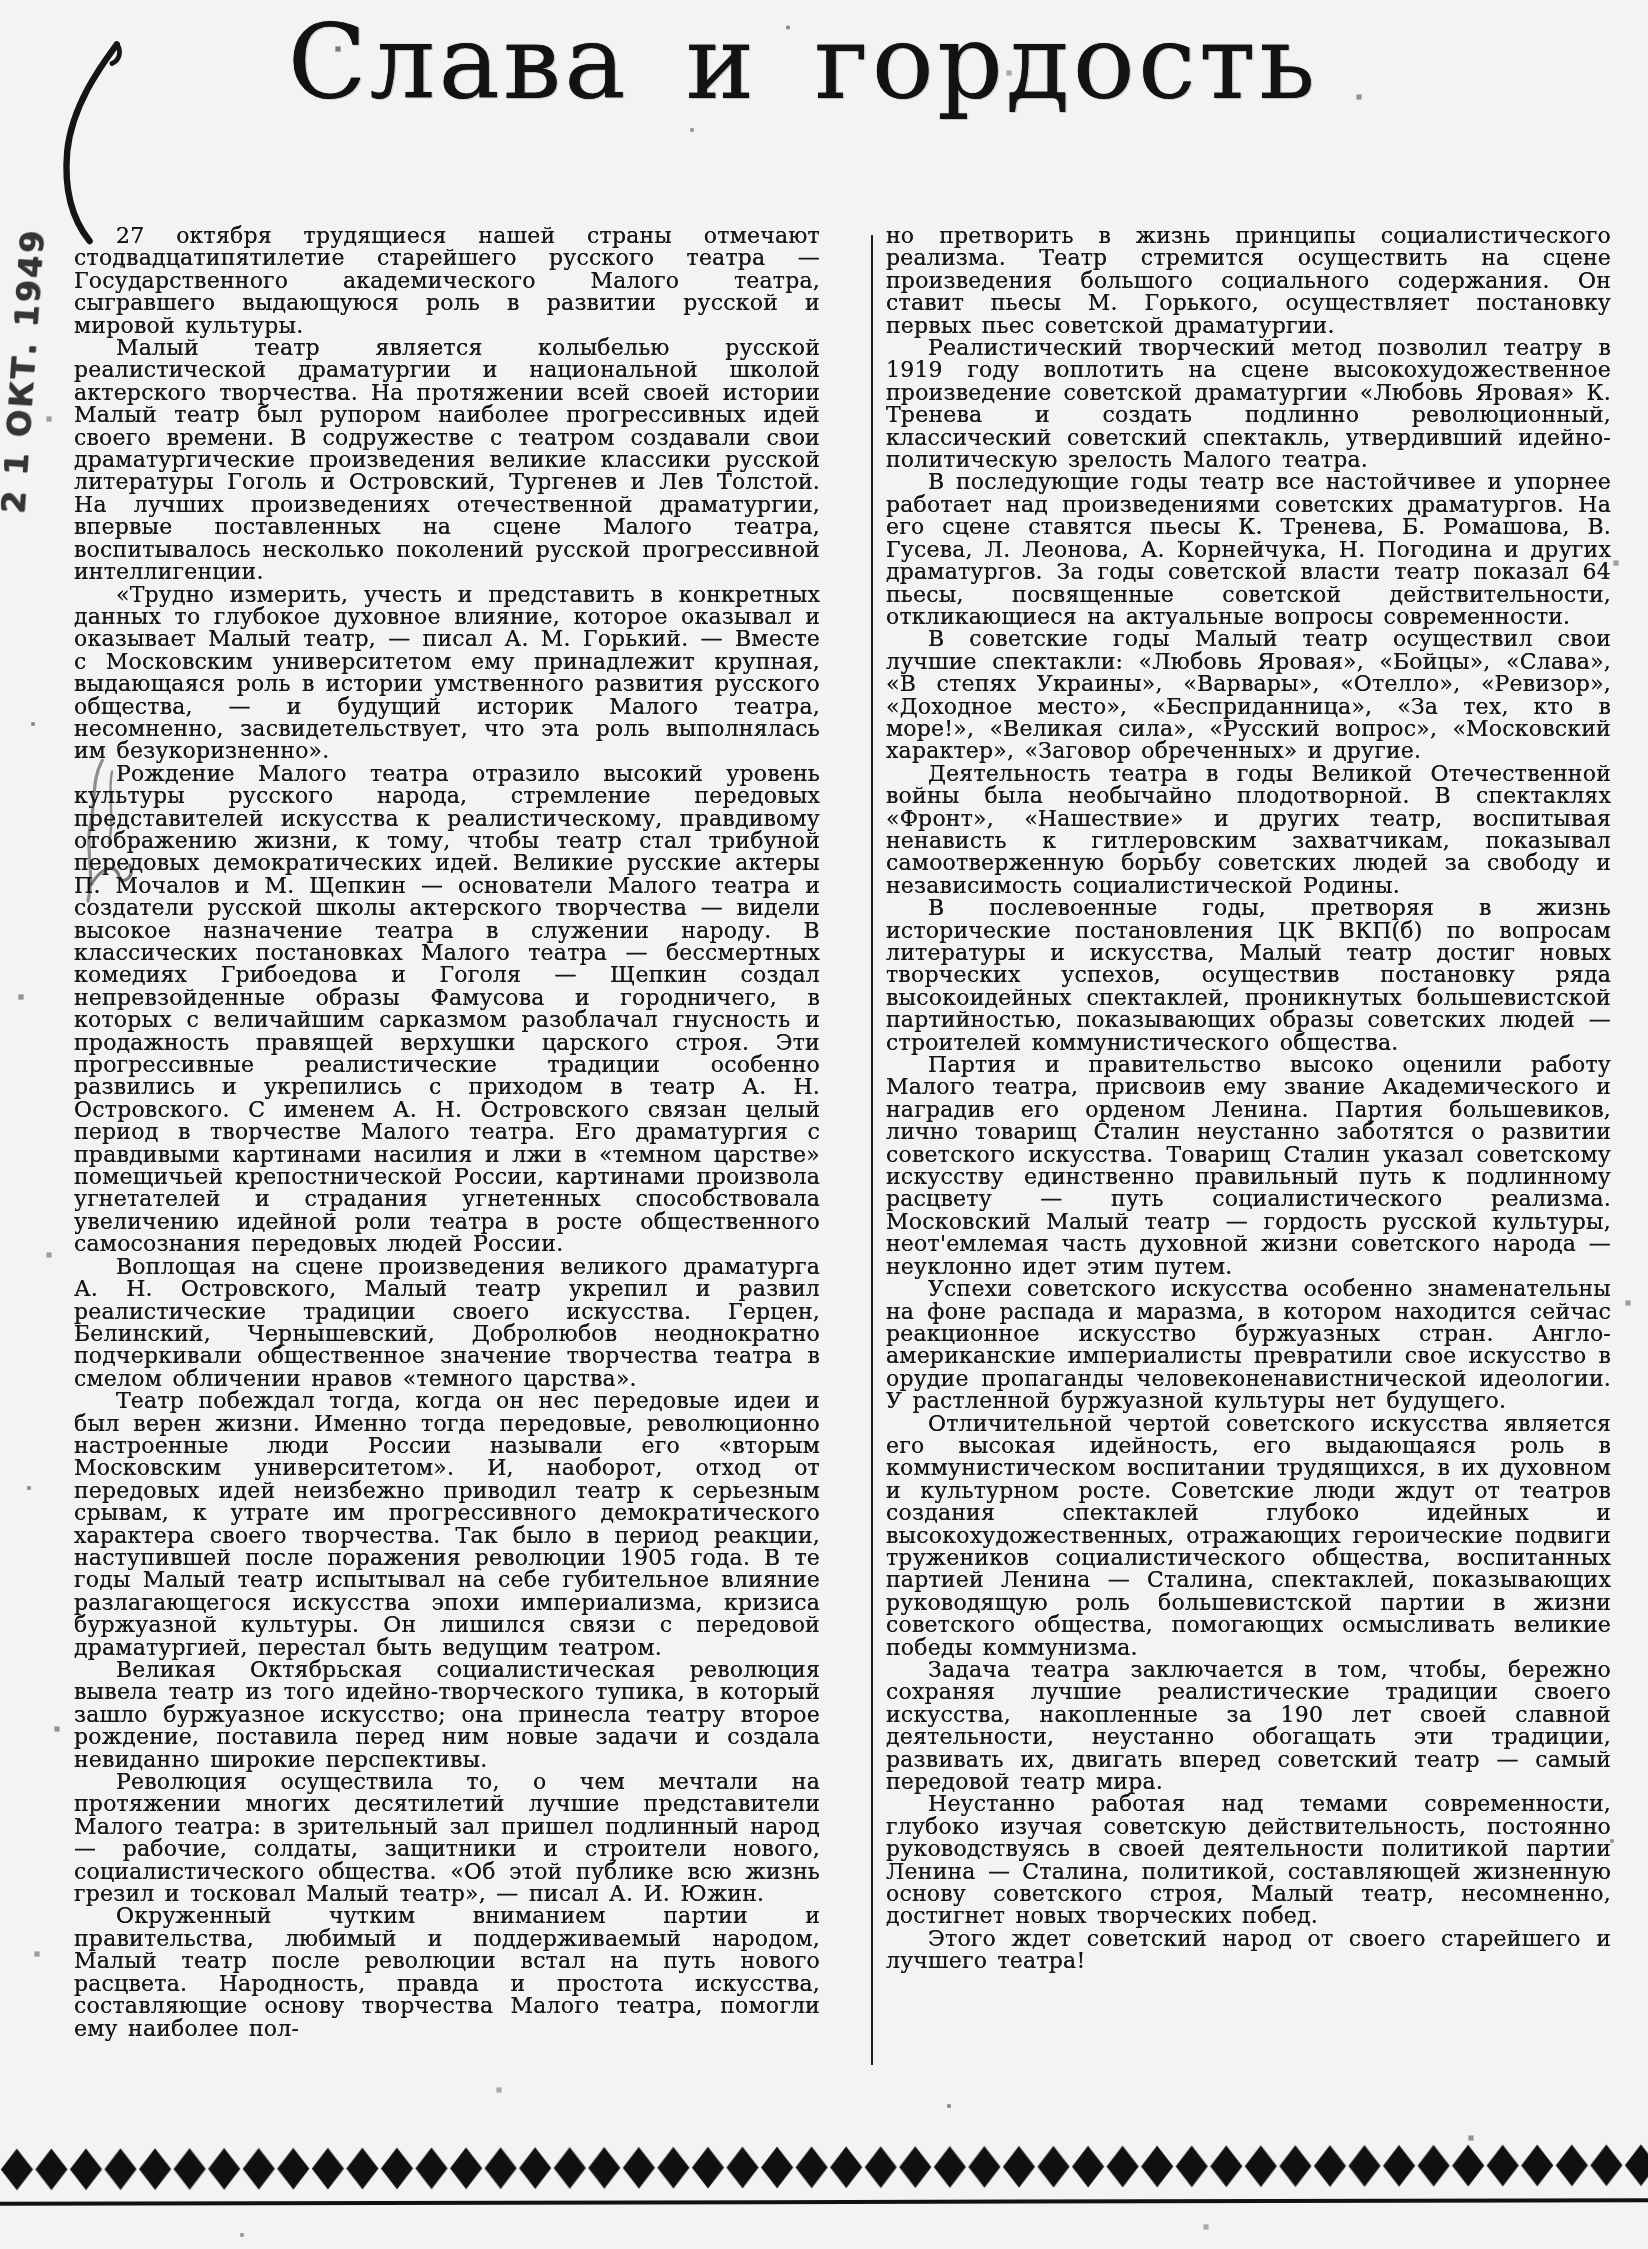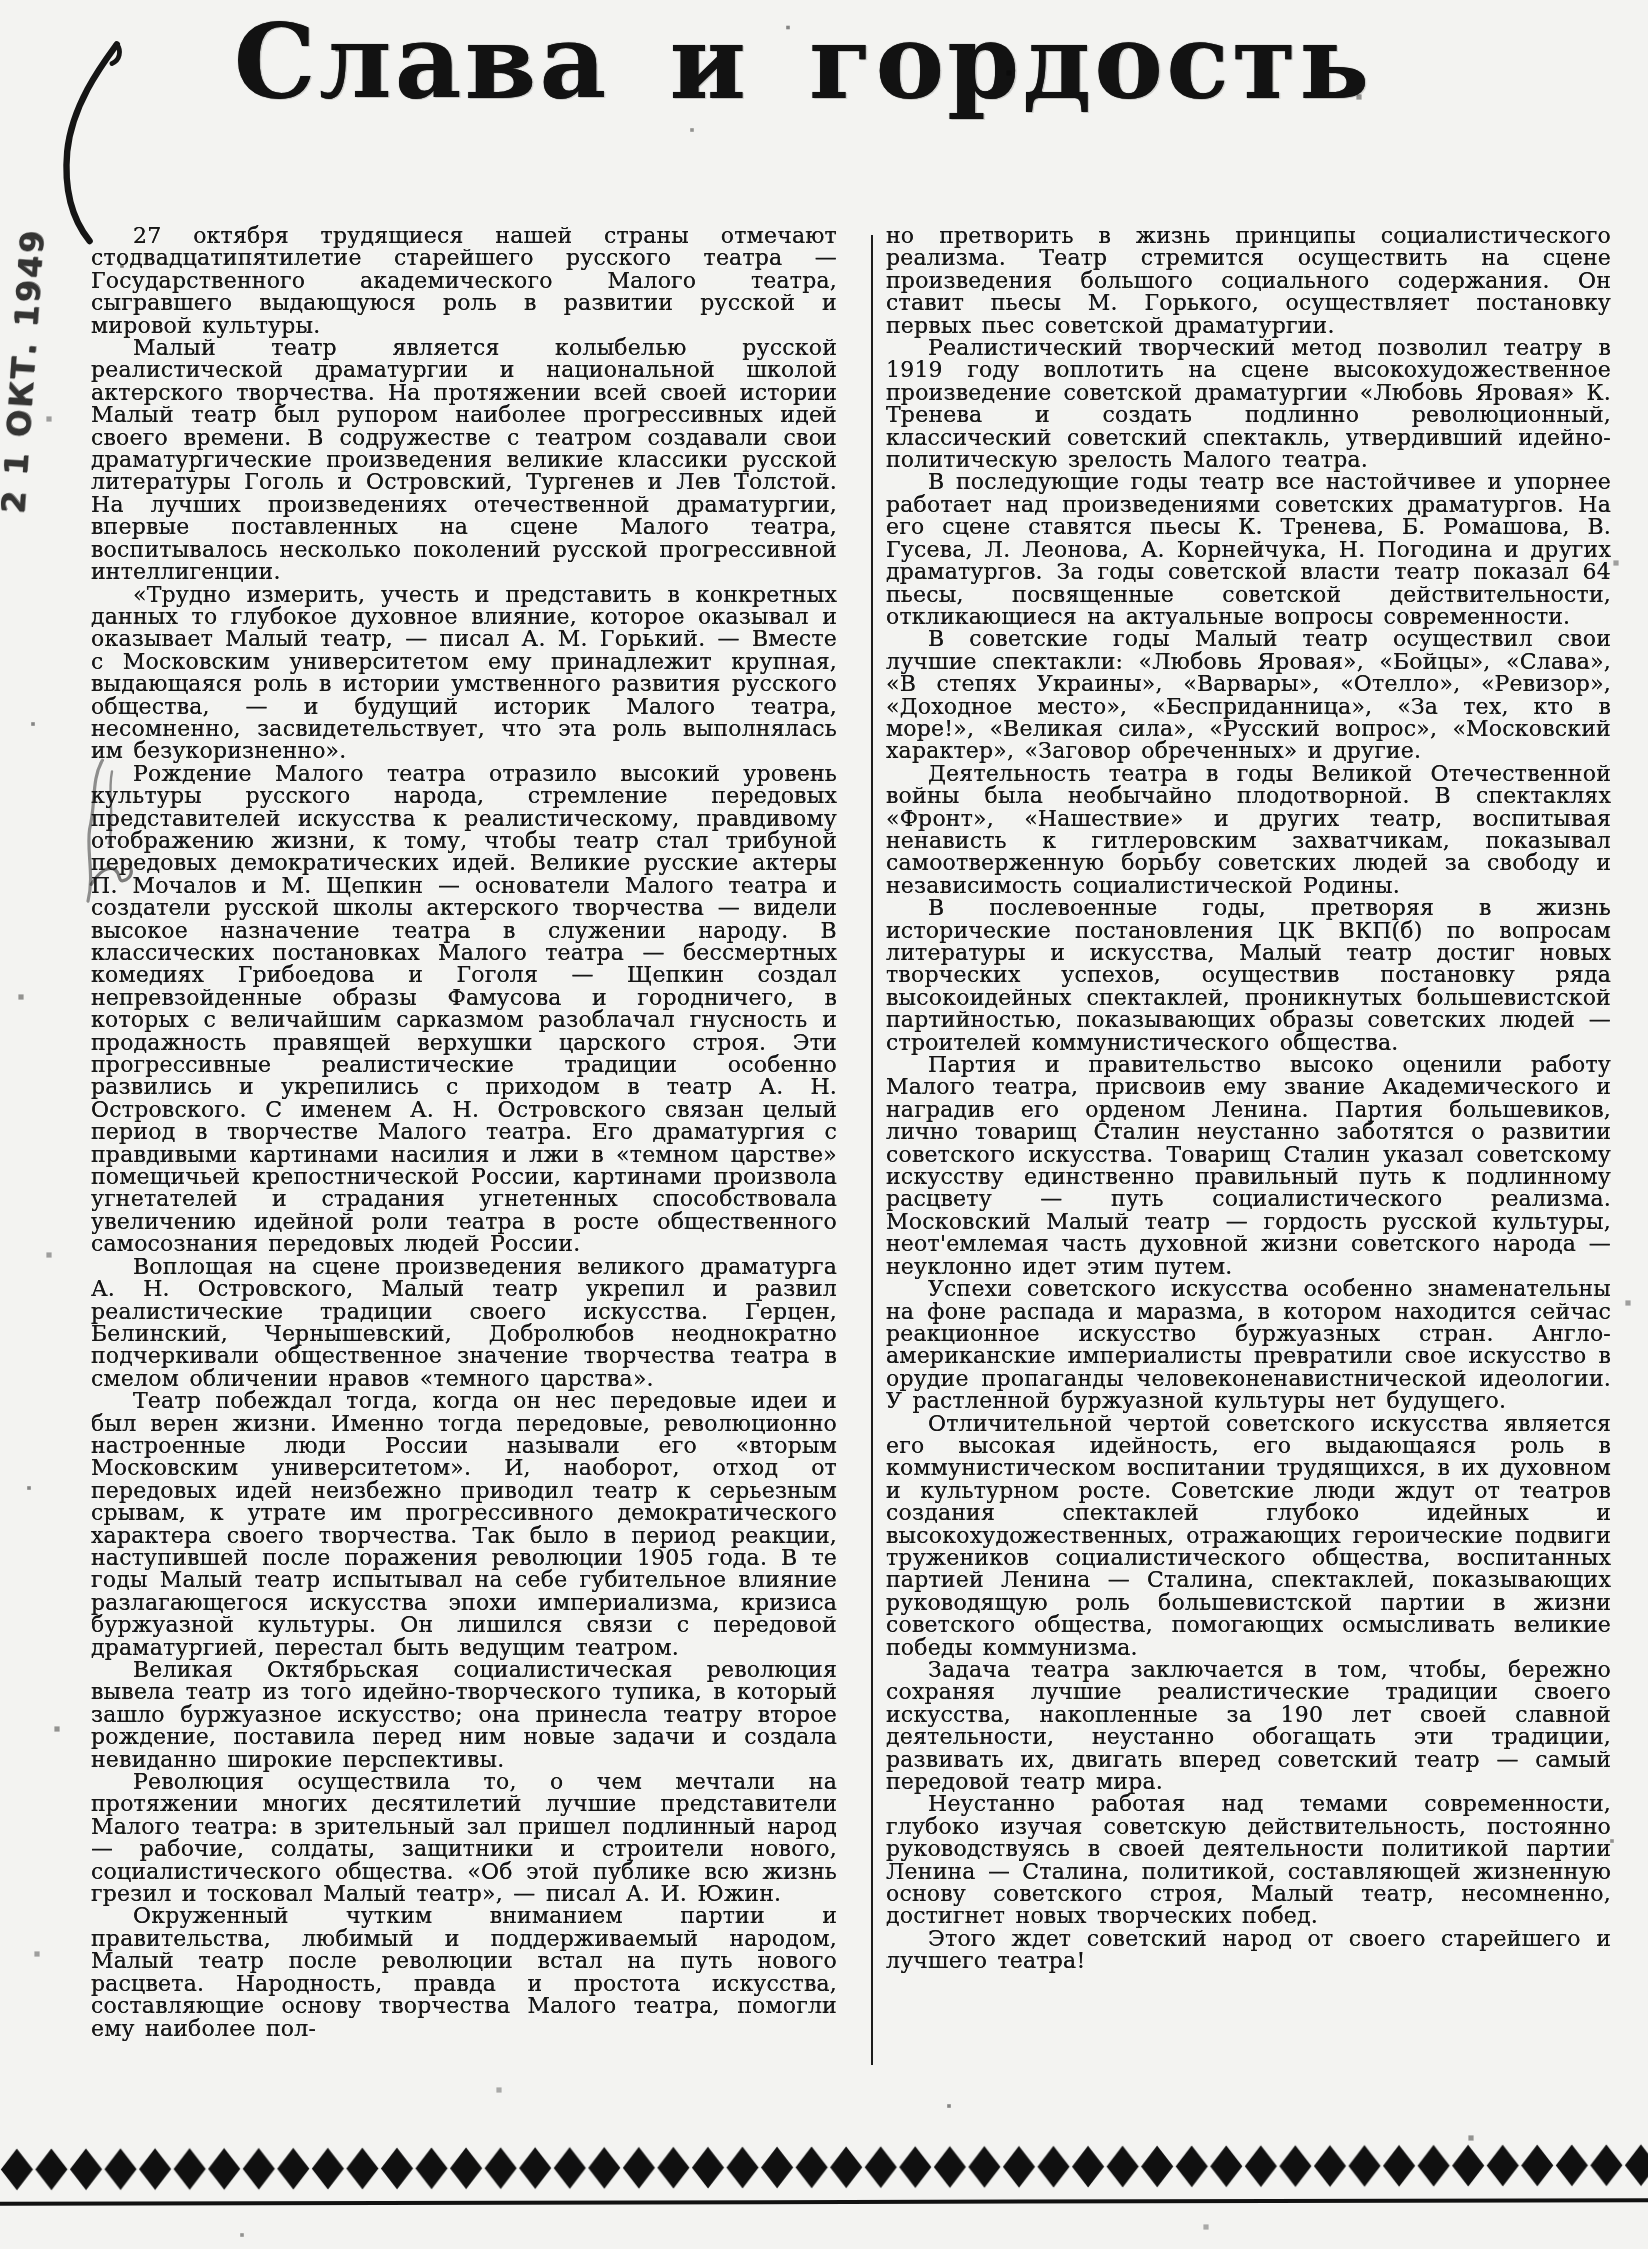--- a/index.html
+++ b/index.html
@@ -6,36 +6,36 @@
   body{
     width:1649px;height:2250px;position:relative;overflow:hidden;
     background:#f3f3f1;
     font-family:"DejaVu Serif","Liberation Serif",serif;
     color:#141414;
   }
   
   .masthead{
     position:absolute;left:96px;top:4.8px;width:1414px;
     text-align:center;
-    font-weight:bold;
+    font-weight:normal;
     font-size:103px;line-height:114px;
     letter-spacing:3.2px;word-spacing:21px;
     color:#121212;
     text-shadow:0 0 0.8px rgba(0,0,0,.85), 1.6px 0.8px 0 rgba(0,0,0,.12);
   }
   
   .column{
     position:absolute;top:225px;
     text-align:justify;
     font-size:22px;line-height:22.4px;
     word-spacing:3.2px;letter-spacing:0.2px;
     color:#161616;
     text-shadow:0 0 0.6px rgba(10,10,10,.85);
   }
-  .col-left {left:91px;width:746px;}
+  .col-left {left:74px;width:746px;}
   .col-right{left:886px;width:725px;}
   .column p{margin:0;text-indent:42px;}
   .col-right p:first-child{text-indent:0;}
   .divider{
     position:absolute;left:871px;top:235px;width:2.4px;height:1830px;
     background:#1c1c1c;
   }
   
   .stamp{
     position:absolute;

